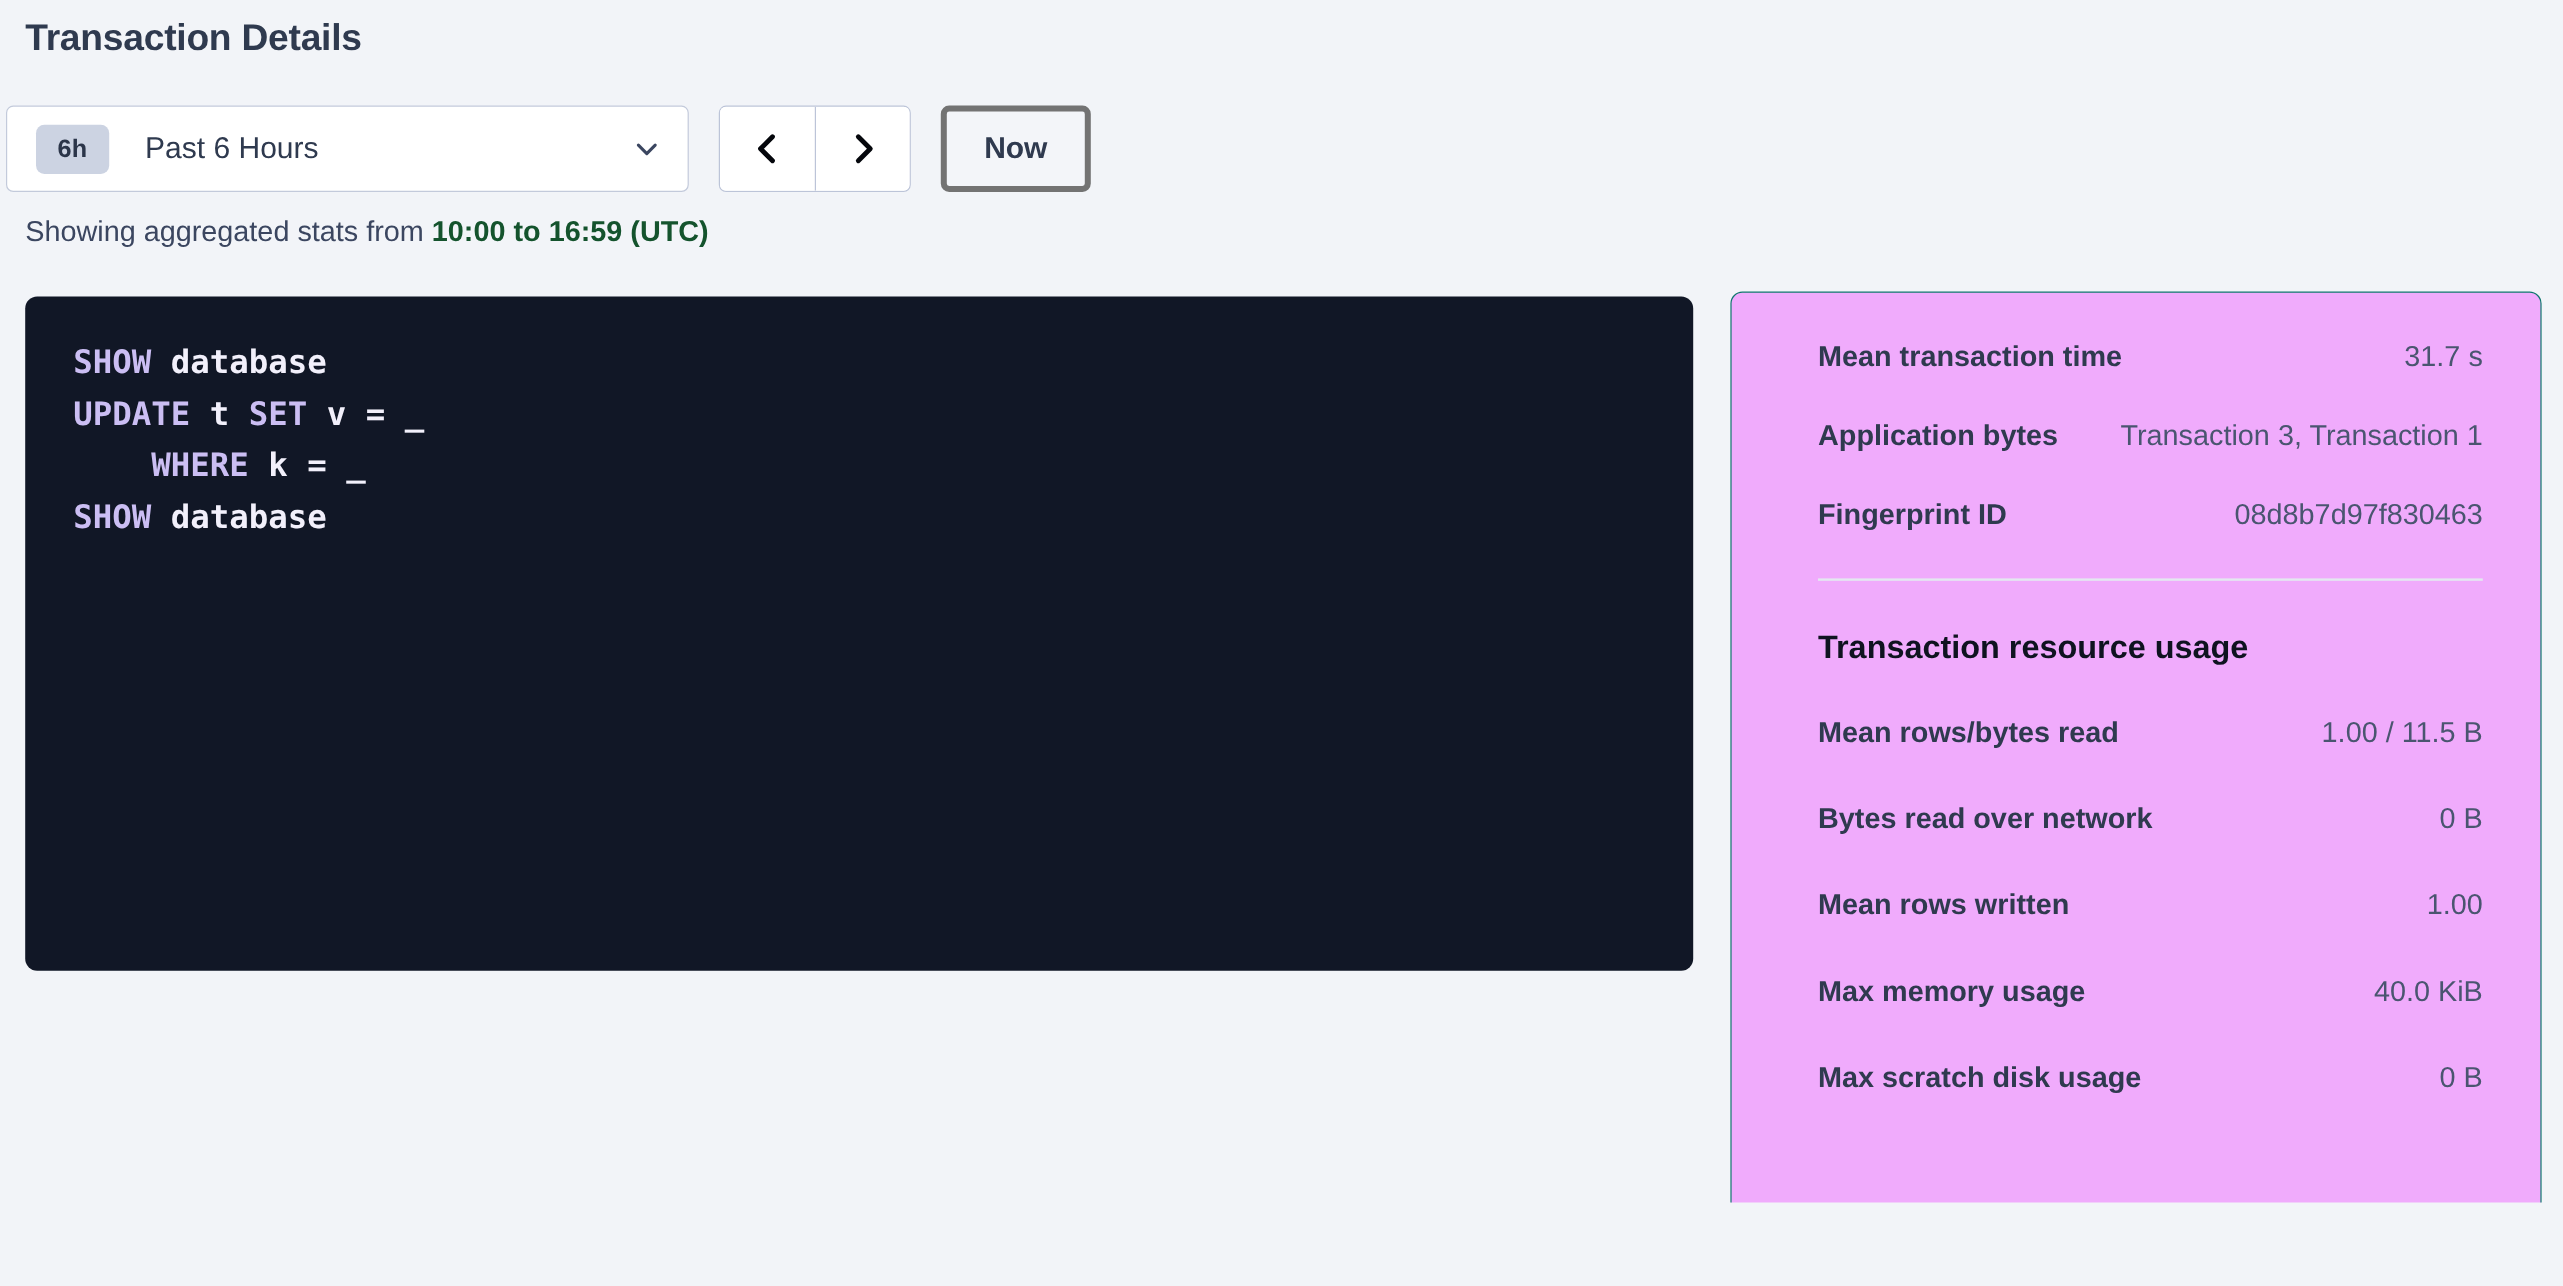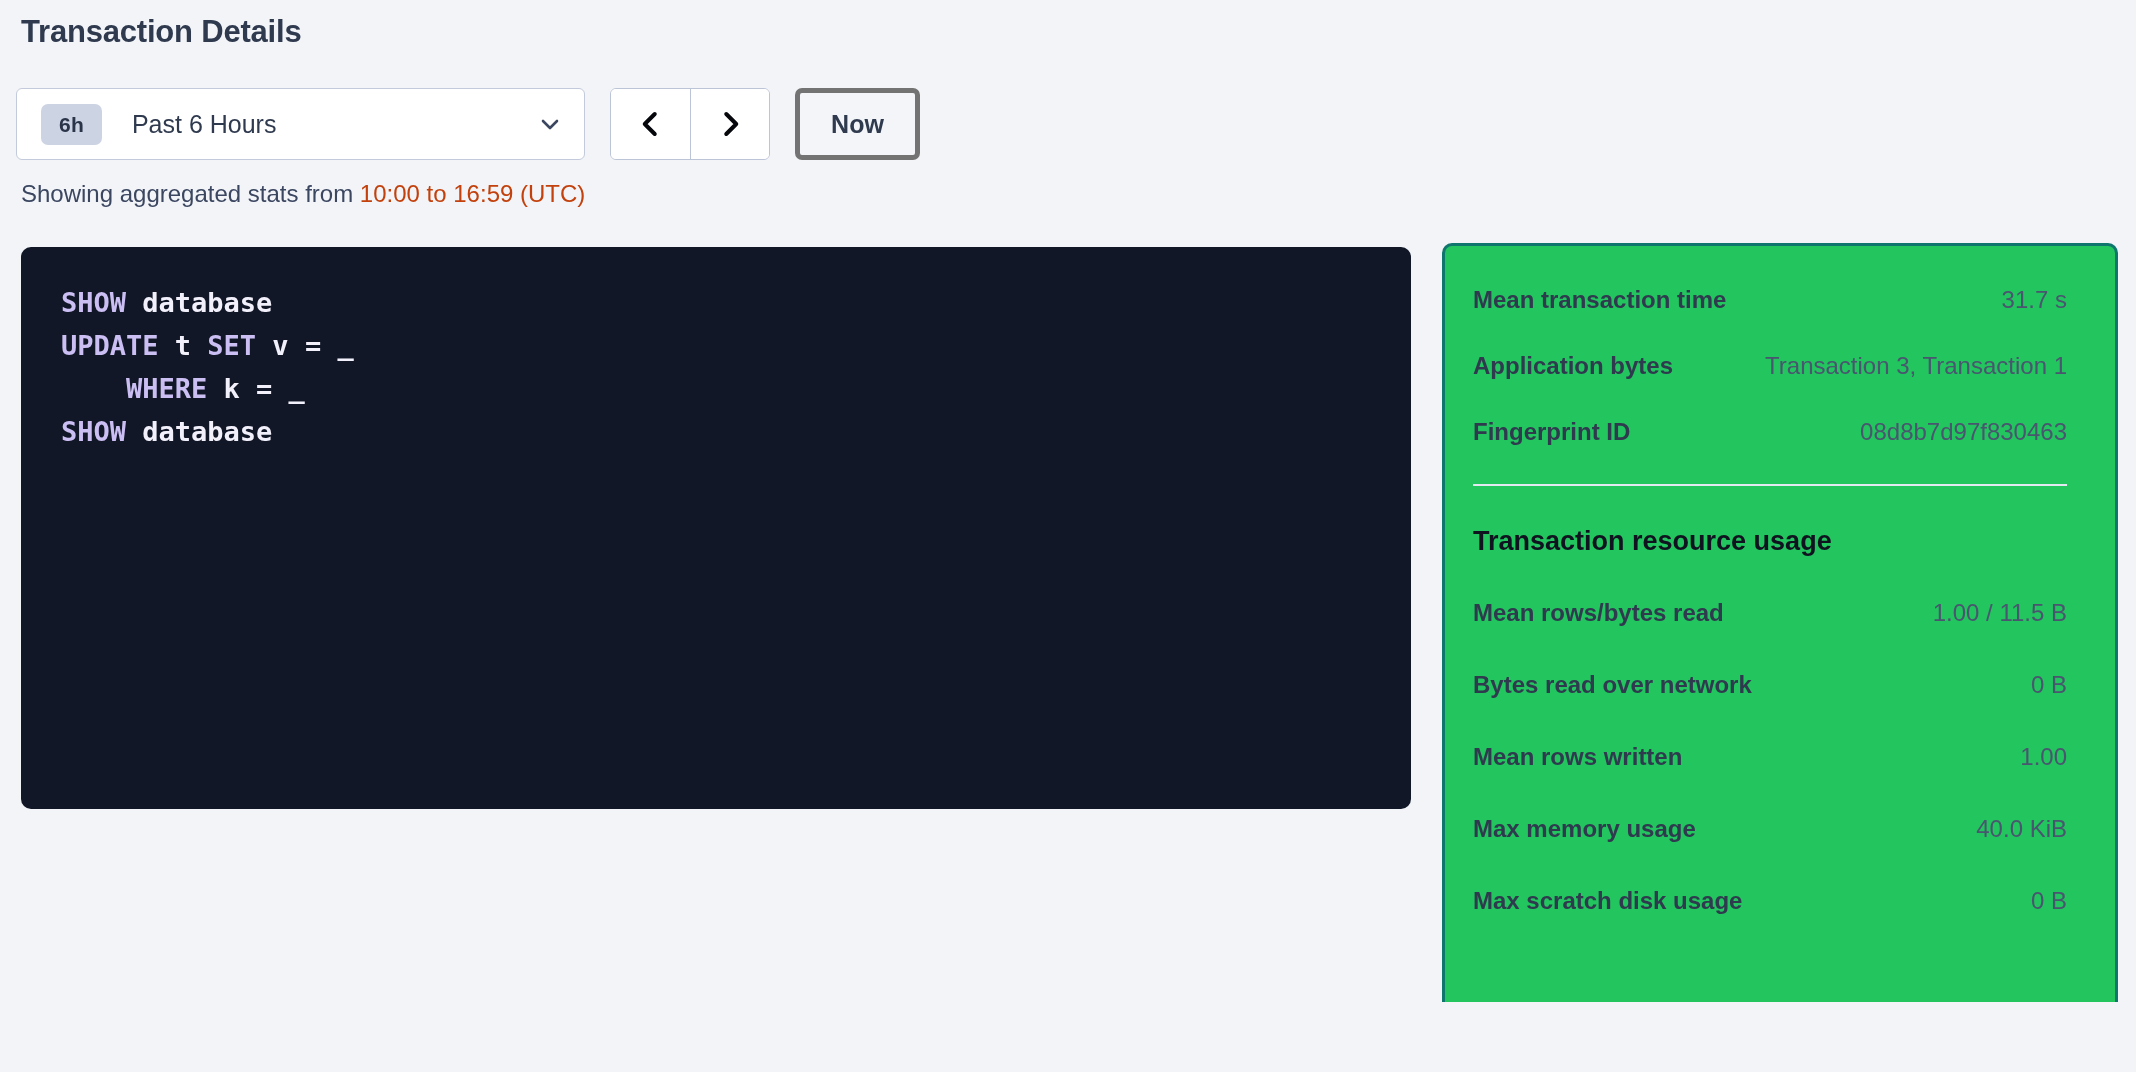--- a/index.html
+++ b/index.html
@@ -27,21 +27,21 @@
     top: 14px;
     font-size: 31px;
     font-weight: bold;
     color: #2f3a4f;
     letter-spacing: -0.2px;
   }
 
   
   .toolbar {
     position: absolute;
-    left: 16px;
+    left: 5px;
     top: 88px;
     display: flex;
     align-items: flex-start;
     gap: 25px;
   }
 
   .range-select {
     width: 569px;
     height: 72px;
     background: #ffffff;
@@ -117,21 +117,21 @@
   }
 
   .subtitle {
     position: absolute;
     left: 21px;
     top: 180px;
     font-size: 24px;
     color: #3b4660;
     white-space: nowrap;
   }
-  .subtitle b { font-weight: normal; color: #c2410c; }
+  .subtitle b { font-weight: bold; color: #14532d; }
 
   
   .code-panel {
     position: absolute;
     left: 21px;
     top: 247px;
     width: 1390px;
     height: 562px;
     background: #111726;
     border-radius: 10px;
@@ -152,24 +152,24 @@
   .tok-id { color: #f2f0fb; }
   .tok-op { color: #f2f0fb; }
 
   
   .details-card {
     position: absolute;
     left: 1442px;
     top: 243px;
     width: 676px;
     height: 810px;
-    background: #22c55e;
-    border: 3px solid #0f766e;
+    background: #f0abfc;
+    border: 1px solid #0f766e;
     border-radius: 10px;
-    padding: 40px 48px 0 28px;
+    padding: 40px 48px 0 72px;
   }
 
   .kv-row {
     display: flex;
     align-items: baseline;
     justify-content: space-between;
     gap: 18px;
     margin-bottom: 38px;
   }
 

